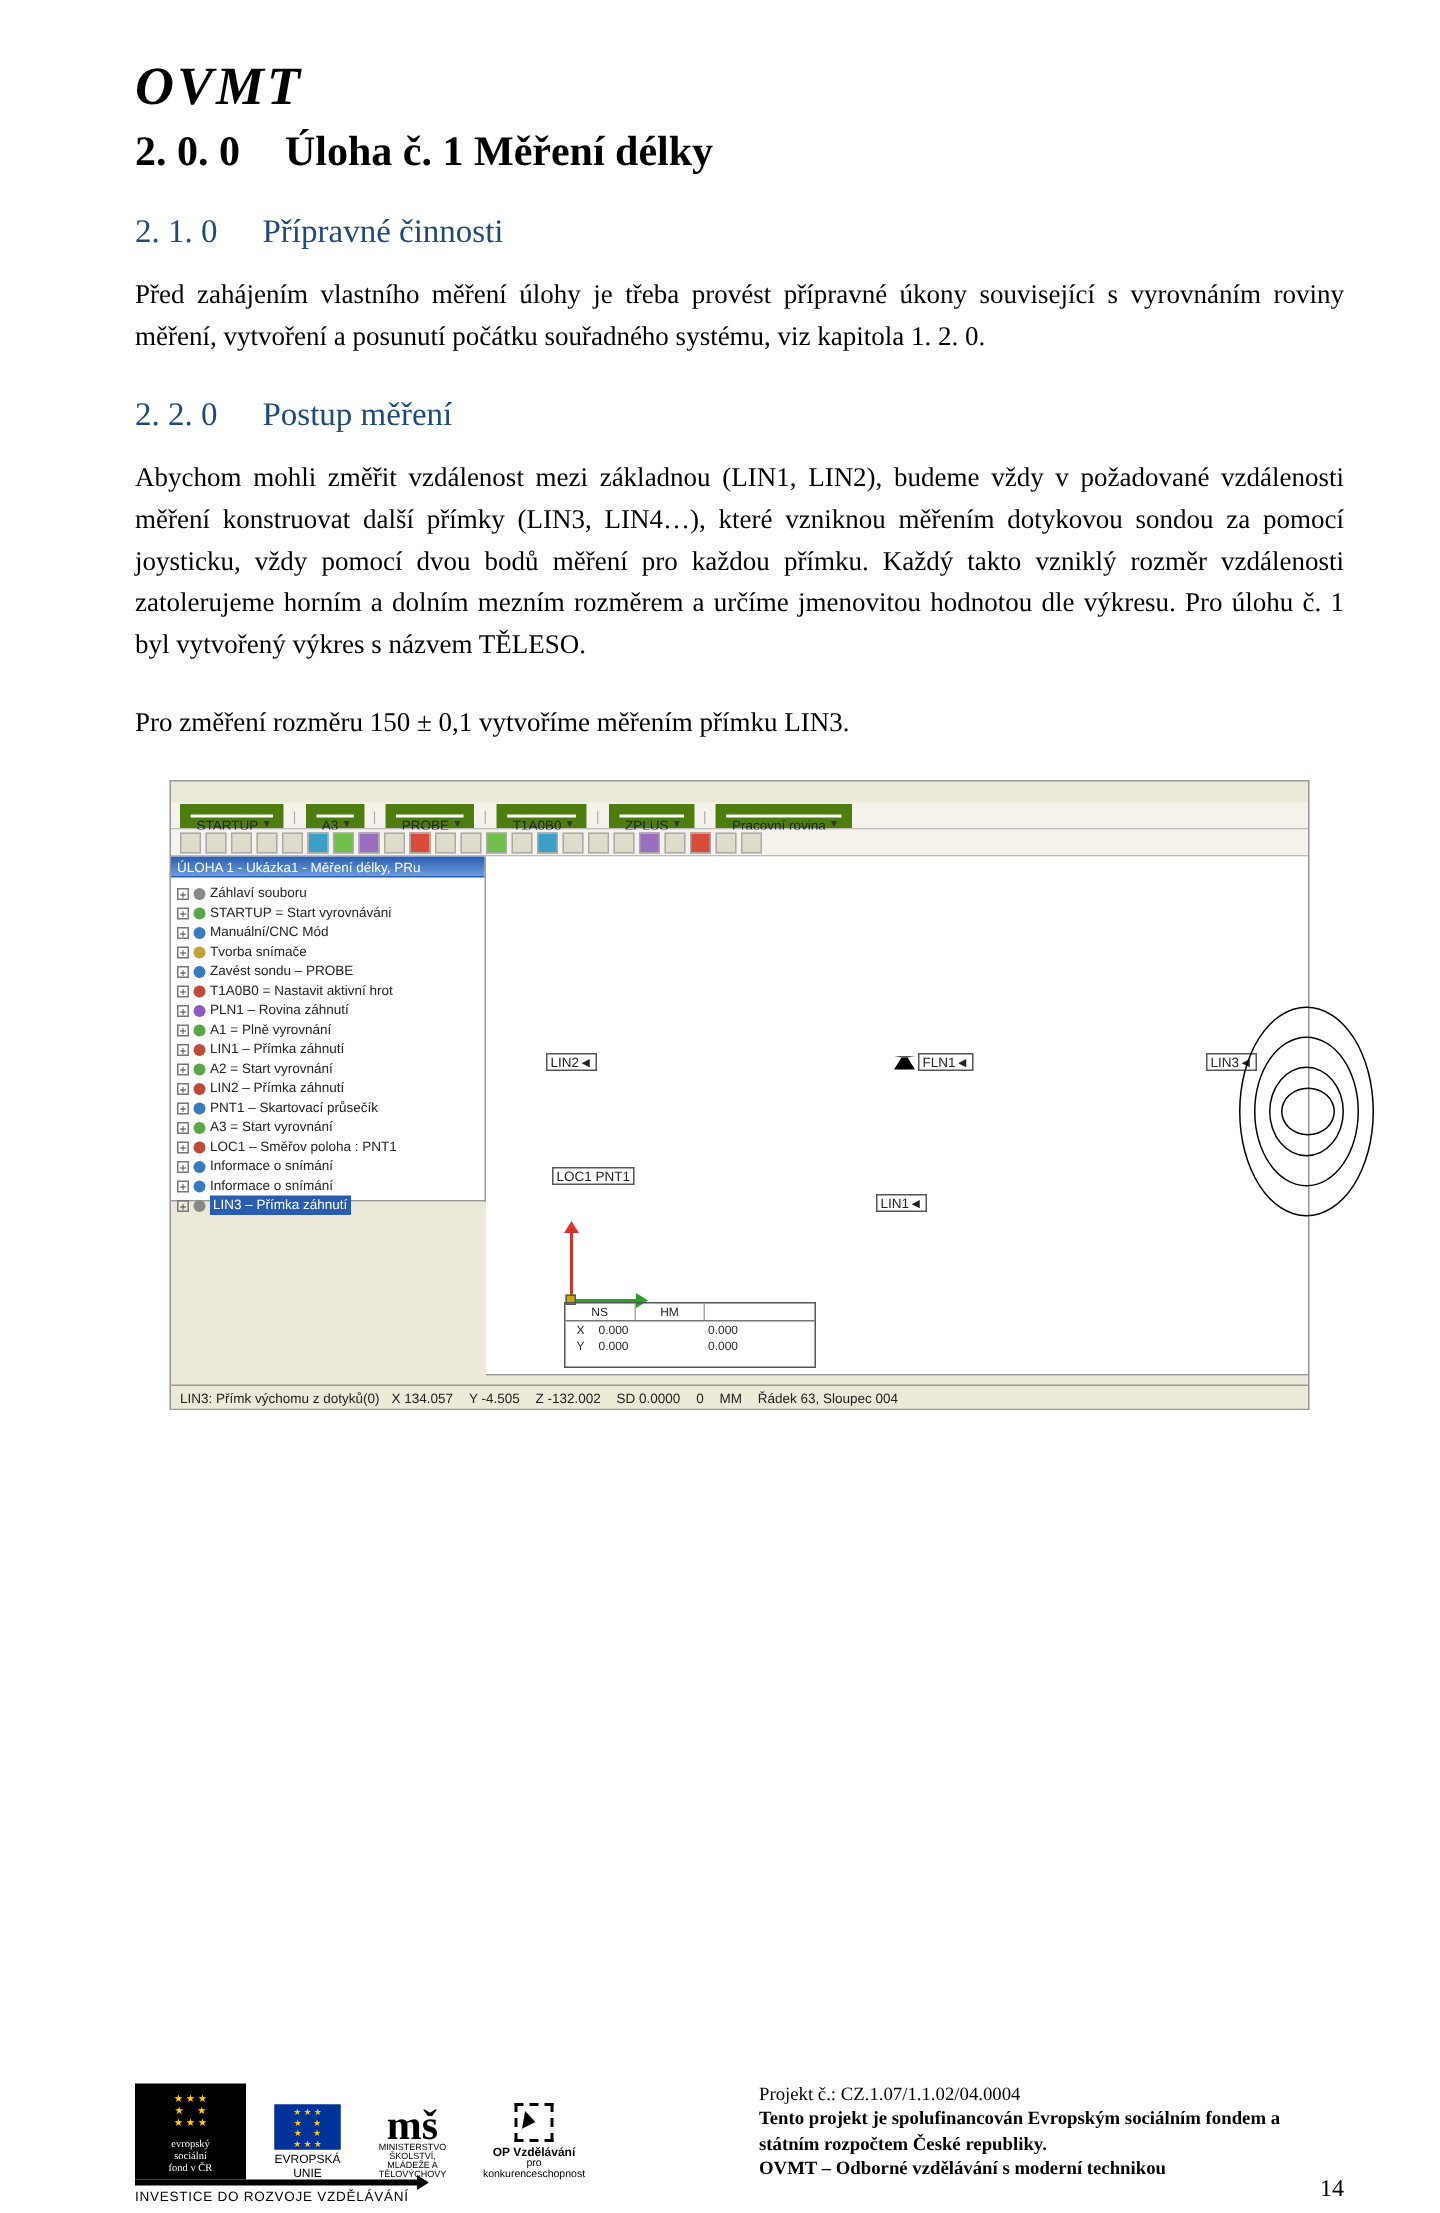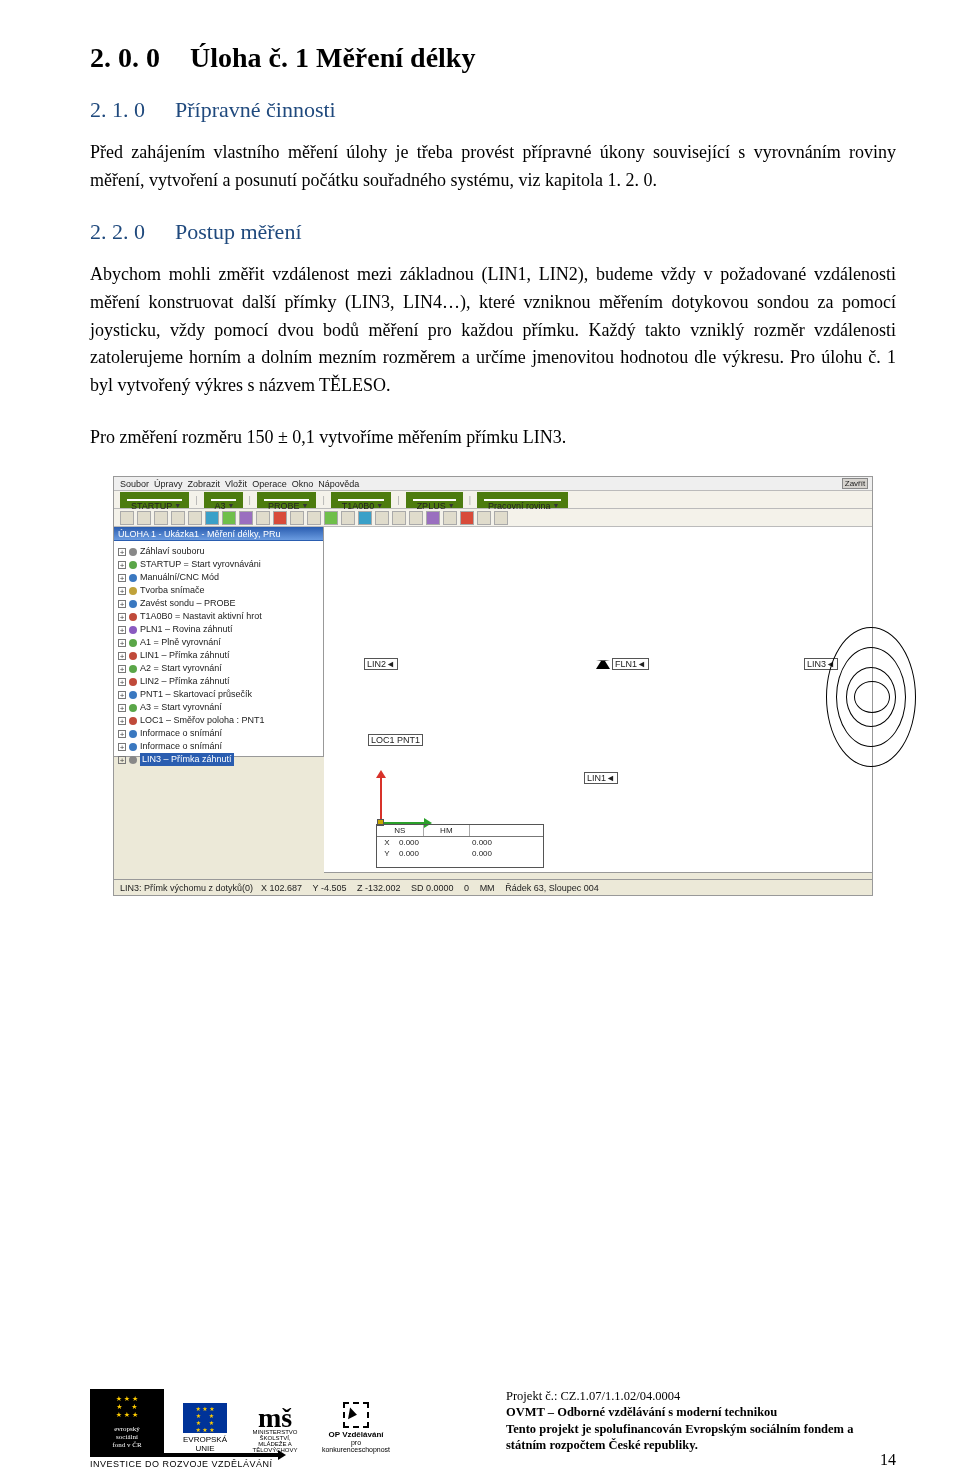--- a/index.html
+++ b/index.html
@@ -32,21 +32,21 @@
   .canvas{position:absolute; top:50px; left:210px; right:0; bottom:22px; background:#fff; border-bottom:1px solid #999;}
   .axis{position:absolute; left:56px; bottom:50px;}
   .ax-x{position:absolute; left:0; top:0; width:44px; height:2px; background:#2aa02a;}
   .ax-xh{position:absolute; left:44px; top:-4px; width:0; height:0; border-left:8px solid #2aa02a; border-top:5px solid transparent; border-bottom:5px solid transparent;}
   .ax-y{position:absolute; left:0; bottom:0; width:2px; height:44px; background:#d8322a;}
   .ax-yh{position:absolute; left:-4px; bottom:44px; width:0; height:0; border-bottom:8px solid #d8322a; border-left:5px solid transparent; border-right:5px solid transparent;}
   .ax-o{position:absolute; left:-3px; top:-3px; width:7px; height:7px; background:#c8a800; border:1px solid #555;}
   .lbl{position:absolute; font-size:9px; background:transparent;}
   .lbl span{border:1px solid #555; padding:0 2px; background:#fff;}
   .lbl.l2{left:40px; top:132px;} .lbl.f1{left:272px; top:132px;} .lbl.l3{left:480px; top:132px;}
-  .lbl.l1{left:260px; top:226px;margin-top:20px;} .lbl.loc{left:44px; top:208px;}
+  .lbl.l1{left:260px; top:226px;} .lbl.loc{left:44px; top:208px;}
   .f1 .tri{display:inline-block; width:0;height:0;border-left:5px solid transparent;border-right:5px solid transparent;border-bottom:8px solid #000; vertical-align:bottom; margin-right:2px;}
   .part{position:absolute; right:-4px; top:90px; width:60px; height:160px;}
   .part .arc{position:absolute; border:1px solid #000; border-radius:50%;}
   .cbox{position:absolute; left:52px; bottom:4px; width:168px; height:44px; border:1px solid #555;}
   .cbox .hdr{display:flex; font-size:8px; border-bottom:1px solid #777;}
   .cbox .hdr div{flex:1; text-align:center; border-right:1px solid #aaa; padding:1px 0;}
   .cbox .hdr div:last-child{border:none; flex:1.6;}
   .cbox .row{display:flex; font-size:8px;}
   .cbox .row div{flex:0 0 20px; text-align:center; padding:1px 2px;}
   .cbox .row div.v{flex:1; text-align:left;}
@@ -75,48 +75,39 @@
   .logo-inv .cap{font-size:9px; letter-spacing:0.5px;}
   .ftext{width:390px; font-size:12.5px; line-height:1.3;}
   .ftext .b{font-weight:bold;}
   .pagenum{position:absolute; right:64px; bottom:6px; font-size:16px;}
 </style>
 </head>
 <body>
 
 <div class="page">
 
+  <div class="ovmt">OVMT</div>
 
   <h1>
     <span class="idx">2. 0. 0</span><span>Úloha č. 1 Měření délky</span>
   </h1>
 
   <h2>
     <span class="idx">2. 1. 0</span><span>Přípravné činnosti</span>
   </h2>
   <p class="body">Před zahájením vlastního měření úlohy je třeba provést přípravné úkony související s vyrovnáním roviny měření, vytvoření a posunutí počátku souřadného systému, viz kapitola 1. 2. 0.</p>
 
   <h2>
     <span class="idx">2. 2. 0</span><span>Postup měření</span>
   </h2>
   <p class="body">Abychom mohli změřit vzdálenost mezi základnou (LIN1, LIN2), budeme vždy v požadované vzdálenosti měření konstruovat další přímky (LIN3, LIN4…), které vzniknou měřením dotykovou sondou za pomocí joysticku, vždy pomocí dvou bodů měření pro každou přímku. Každý takto vzniklý rozměr vzdálenosti zatolerujeme horním a dolním mezním rozměrem a určíme jmenovitou hodnotou dle výkresu. Pro úlohu č. 1 byl vytvořený výkres s názvem TĚLESO.</p>
 
   <p class="body">Pro změření rozměru 150 ± 0,1 vytvoříme měřením přímku LIN3.</p>
 
   <div class="screenshot-box">
-    <div class="menubar">
-      <span>Soubor</span>&nbsp;
-      <span>Úpravy</span>&nbsp;
-      <span>Zobrazit</span>&nbsp;
-      <span>Vložit</span>&nbsp;
-      <span>Operace</span>&nbsp;
-      <span>Okno</span>&nbsp;
-      <span>Nápověda</span>
-      <span class="closebtn">Zavřít</span>
-    </div>
     <div class="tb1">
       <span class="sel">STARTUP</span>
       <span class="pipe">|</span>
       <span class="sel">A3</span>
       <span class="pipe">|</span>
       <span class="sel">PROBE</span>
       <span class="pipe">|</span>
       <span class="sel">T1A0B0</span>
       <span class="pipe">|</span>
       <span class="sel">ZPLUS</span>
@@ -271,21 +262,21 @@
         <div class="row">
           <div>Y</div>
           <div class="v">0.000</div>
           <div class="v">0.000</div>
         </div>
       </div>
     </div>
     <div class="statusbar">
       <div>LIN3: Přímk výchomu z dotyků(0)</div>
       <div class="right">
-        <span>X 102.687</span>
+        <span>X 134.057</span>
         <span>Y -4.505</span>
         <span>Z -132.002</span>
         <span>SD 0.0000</span>
         <span>0</span>
         <span>MM</span>
         <span>Řádek 63, Sloupec 004</span>
       </div>
     </div>
   </div>
 
@@ -305,22 +296,22 @@
 MLÁDEŽE A TĚLOVÝCHOVY</div>
       </div>
       <div class="logo-op">
         <div class="sq"></div>
         <div class="t1">OP Vzdělávání</div>
         <div class="t2">pro konkurenceschopnost</div>
       </div>
     </div>
     <div class="ftext">
       <div>Projekt č.: CZ.1.07/1.1.02/04.0004</div>
+      <div class="b">Tento projekt je spolufinancován Evropským sociálním fondem a státním rozpočtem České republiky.</div>
       <div class="b">OVMT – Odborné vzdělávání s moderní technikou</div>
-      <div class="b">Tento projekt je spolufinancován Evropským sociálním fondem a státním rozpočtem České republiky.</div>
     </div>
   </div>
   <div class="logo-inv" style="position:absolute; left:90px; bottom:6px;">
     <div class="bar"></div>
     <div class="cap">INVESTICE DO ROZVOJE VZDĚLÁVÁNÍ</div>
   </div>
   <div class="pagenum">14</div>
 </div>
 
 </body></html>

